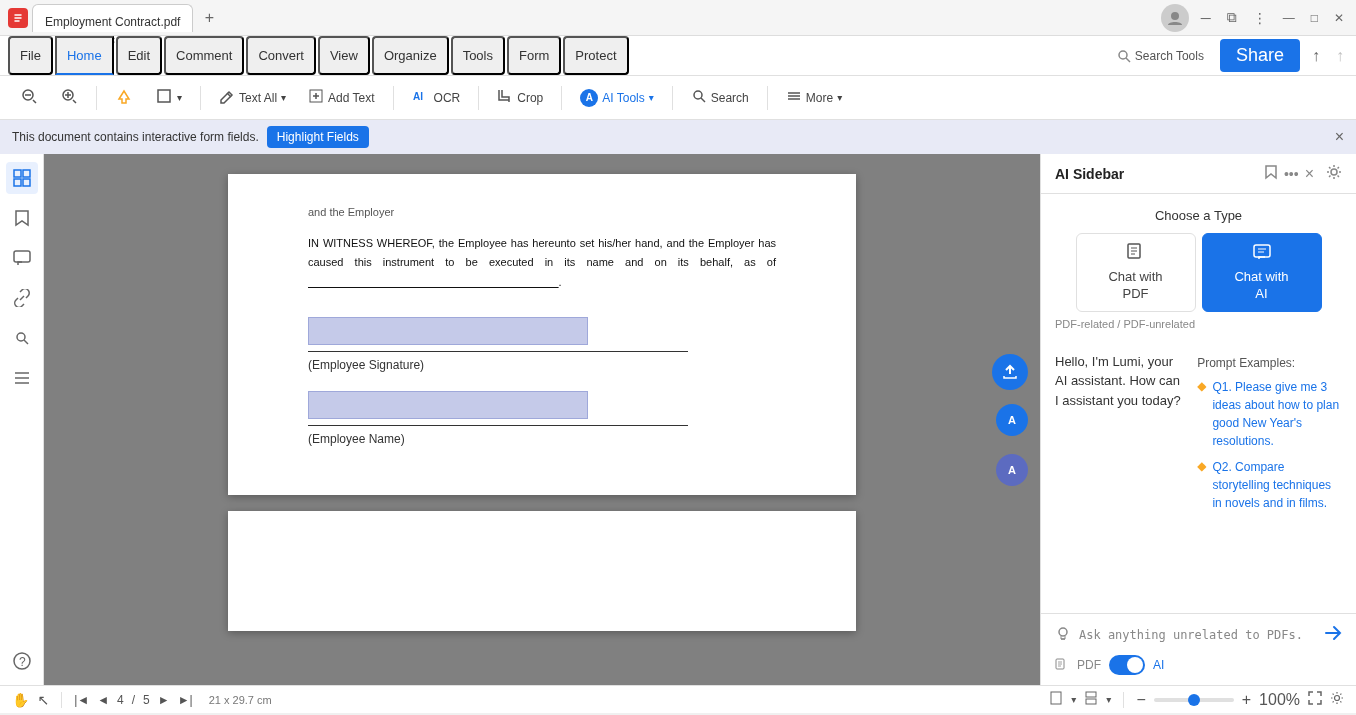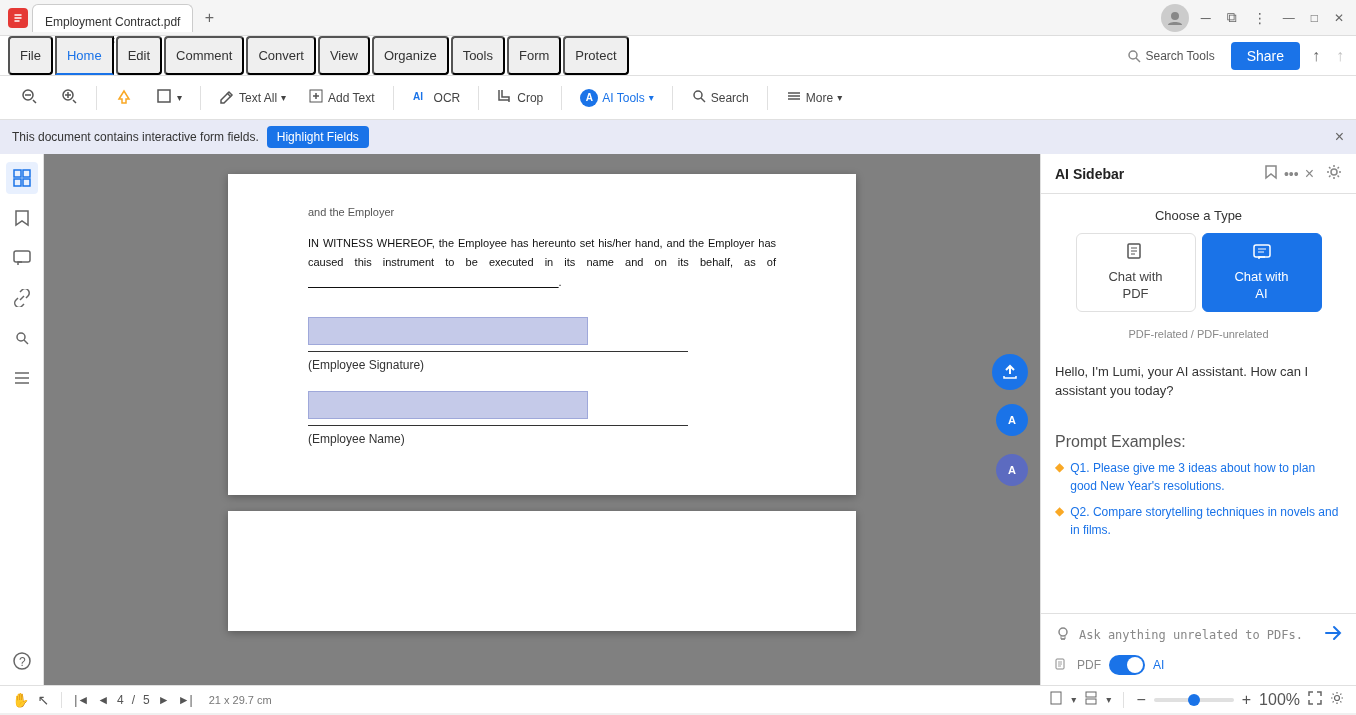--- a/index.html
+++ b/index.html
@@ -31,21 +31,21 @@
       display: flex; height: 40px;
       background: white; border-bottom: 1px solid #e0e0e0;
       padding: 0 8px; gap: 2px;
     }
     .menu-item {
       padding: 4px 10px; font-size: 13px; color: #333; cursor: pointer; border-radius: 4px;
     }
     .menu-item.active { color: #1a73e8; border-bottom: 2px solid #1a73e8; border-radius: 0; }
     .menu-right { margin-left: auto; display: flex; align-items: center; gap: 8px; }
     .search-tools-btn { display: flex; align-items: center; gap: 4px; padding: 4px 8px; font-size: 12px; color: #555; background: none; border: none; cursor: pointer; }
-    .share-btn { background: #1a73e8; color: white; border: none; padding: 6px 16px; border-radius: 4px; font-size: 14px; cursor: pointer; font-weight: 500; }
+    .share-btn { background: #1a73e8; color: white; border: none; padding: 6px 16px; border-radius: 4px; font-size: 18px; cursor: pointer; font-weight: 500; }
     .nav-btn { background: none; border: none; color: #666; font-size: 16px; cursor: pointer; padding: 4px; }
 
     
     .toolbar {
       display: flex; align-items: center; height: 44px;
       background: white; border-bottom: 1px solid #e0e0e0;
       padding: 0 12px; gap: 6px;
     }
     .tool-btn {
       display: flex; align-items: center; gap: 4px;
@@ -119,27 +119,27 @@
 
     .ai-type-section { padding: 14px 14px 8px; }
     .ai-type-title { font-size: 13px; color: #333; text-align: center; margin-bottom: 10px; font-weight: 500; }
     .ai-type-buttons { display: flex; gap: 6px; justify-content: center; }
     .ai-type-btn {
       padding: 8px 16px; border-radius: 6px; font-size: 13px; cursor: pointer;
       border: 1px solid #e0e0e0; background: white; color: #444; text-align: center;
       min-width: 120px;
     }
     .ai-type-btn.active { background: #1a73e8; color: white; border-color: #1a73e8; }
-    .ai-type-subtitle { font-size: 11px; color: #888; text-align: center; margin-top: 16px; }
+    .ai-type-subtitle { font-size: 11px; color: #888; margin-top: 6px; }
 
     .ai-chat-area {
-      flex: 1; padding: 14px; overflow-y: auto; display: flex; flex-direction: column; gap: 12px;
+      flex: 1; padding: 14px; overflow-y: auto; display: flex; gap: 12px;
     }
     .ai-greeting { font-size: 13px; color: #333; line-height: 1.5; }
-    .prompt-examples-title { font-size: 16px; color: #555; font-weight: 500; margin-top: 20px; }
+    .prompt-examples-title { font-size: 12px; color: #555; font-weight: 500; margin-top: 4px; }
     .prompt-example { display: flex; align-items: flex-start; gap: 6px; margin-top: 8px; }
     .prompt-bullet { color: #f9a825; font-size: 12px; margin-top: 1px; flex-shrink: 0; }
     .prompt-text { font-size: 12px; color: #1a73e8; line-height: 1.5; cursor: pointer; }
 
     .ai-input-area {
       padding: 10px 14px; border-top: 1px solid #e0e0e0;
       display: flex; flex-direction: column; gap: 8px;
     }
     .ai-input-row { display: flex; align-items: center; gap: 8px; }
     .lamp-icon { font-size: 16px; color: #888; }

